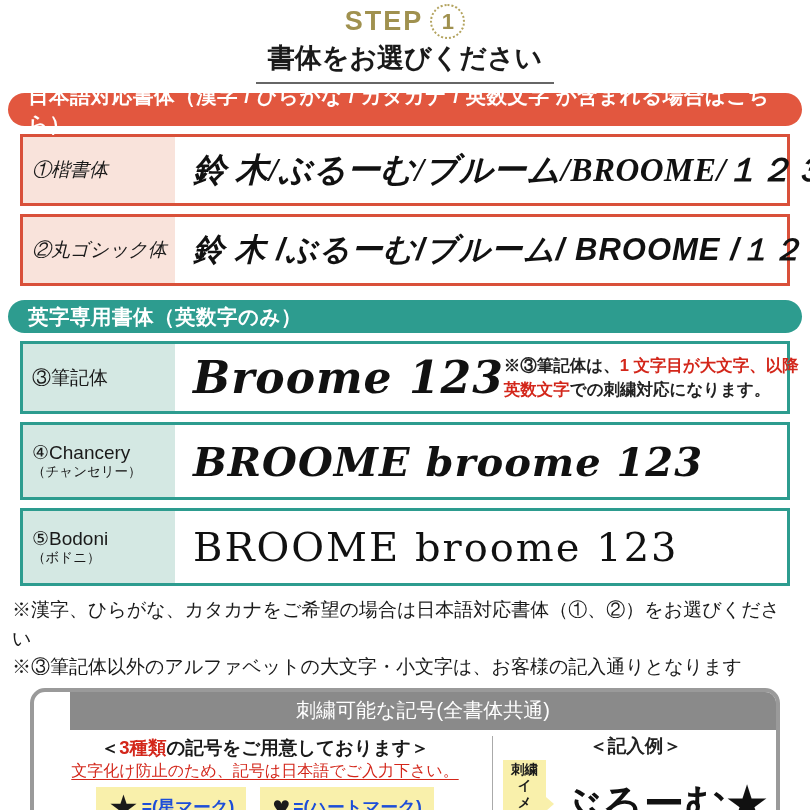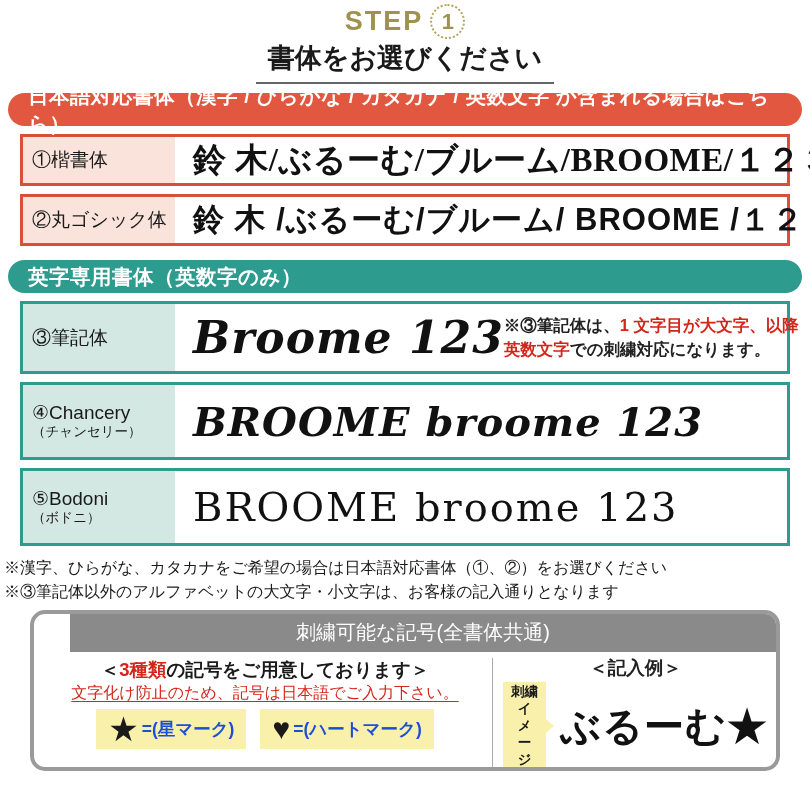--- a/index.html
+++ b/index.html
@@ -24,34 +24,34 @@
   
   .font-box { margin:8px 20px 0; display:flex; align-items:stretch; background:#fff; }
   .font-box.red  { border:3px solid #d9503a; }
   .font-box.teal { border:3px solid #2d9c8f; }
   .fb-label { width:152px; flex:0 0 152px; display:flex; flex-direction:column; justify-content:center;
               padding-left:9px; font-size:19px; color:#1a1a1a; line-height:1.15; }
   .font-box.red  .fb-label { background:#f9e3db; }
   .font-box.teal .fb-label { background:#d4e8e3; }
   .fb-sub { font-size:13.5px; }
   .fb-sample { flex:1; display:flex; align-items:center; padding-left:18px; color:#111; white-space:nowrap; }
-  .h68 { height:52px; } .h74 { height:73px; } .h70 { height:78px; }
+  .h68 { height:72px;font-style:italic; } .h74 { height:73px; } .h70 { height:78px; }
 
   .sample-kaisho { font-family:"Liberation Serif","DejaVu Serif",serif; font-weight:bold; font-size:33px; letter-spacing:0.5px; }
   .sample-maru   { font-family:"Liberation Sans","DejaVu Sans",sans-serif; font-weight:bold; font-size:31px; letter-spacing:1px; }
   .sample-script { font-family:"DejaVu Serif","Liberation Serif",serif; font-style:italic; font-weight:bold; font-size:44px; letter-spacing:1px; }
   .sample-chancery { font-family:"DejaVu Serif","Liberation Serif",serif; font-style:italic; font-weight:bold; font-size:40px; letter-spacing:1px; }
   .sample-bodoni { font-family:"DejaVu Serif","Liberation Serif",serif; font-weight:500; font-size:40px; letter-spacing:2px; }
 
   .fb-note { flex:0 0 300px; display:flex; flex-direction:column; justify-content:center;
              font-size:16.5px; font-weight:bold; line-height:1.4; padding-right:6px; white-space:nowrap; }
   .red-text { color:#d3261a; }
 
   
-  .notes { margin:10px 4px 0; font-size:16px; line-height:1.5; color:#1a1a1a; }
+  .notes { margin:10px 12px 0; font-size:19px; line-height:1.5; color:#1a1a1a; }
 
   
   .symbols-box { margin:6px 30px 0; width:750px; height:161px; border:4px solid #9a9a9a;
                  border-radius:15px; overflow:hidden; background:#fff; }
   .sb-header { background:#8a8a8a; color:#fff; text-align:center; font-size:20px; padding:5px 0 6px;margin-left:36px; }
   .sb-body { display:flex; height:123px; }
   .sb-left { flex:0 0 458px; padding:5px 6px 0 10px; text-align:center; }
   .sb-divider { width:1px; background:#aaaaaa; margin:6px 0; }
   .sb-right { flex:1; padding:3px 8px 0 10px; text-align:center; }
 

